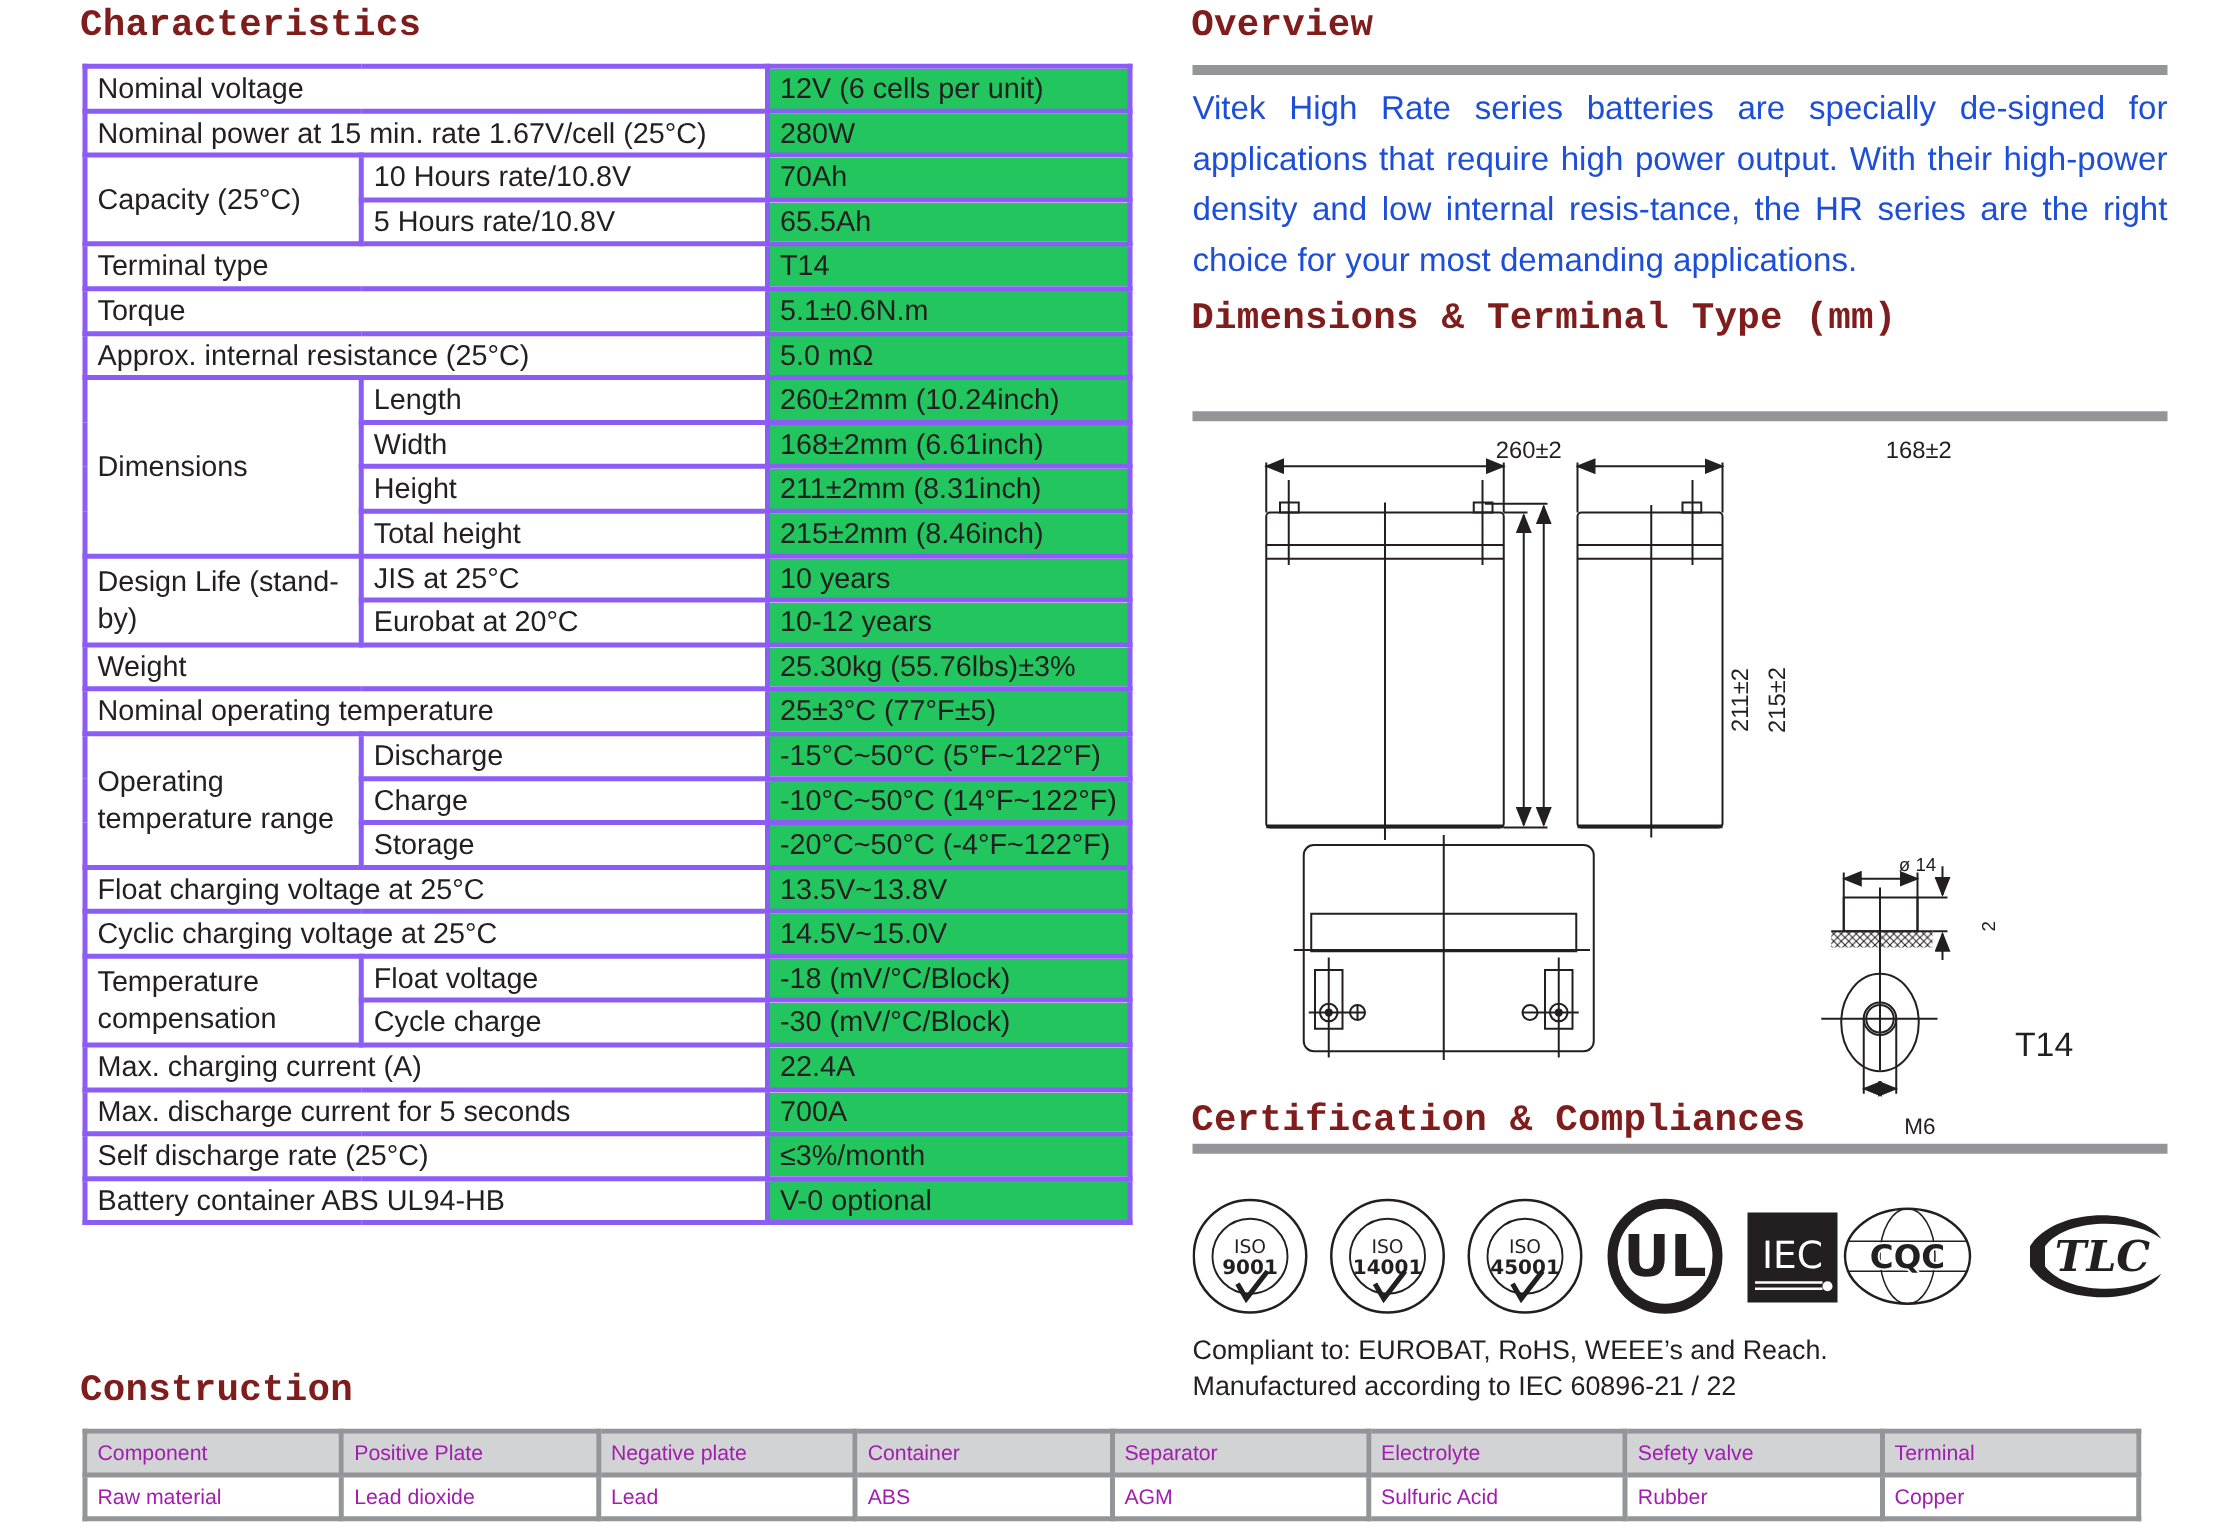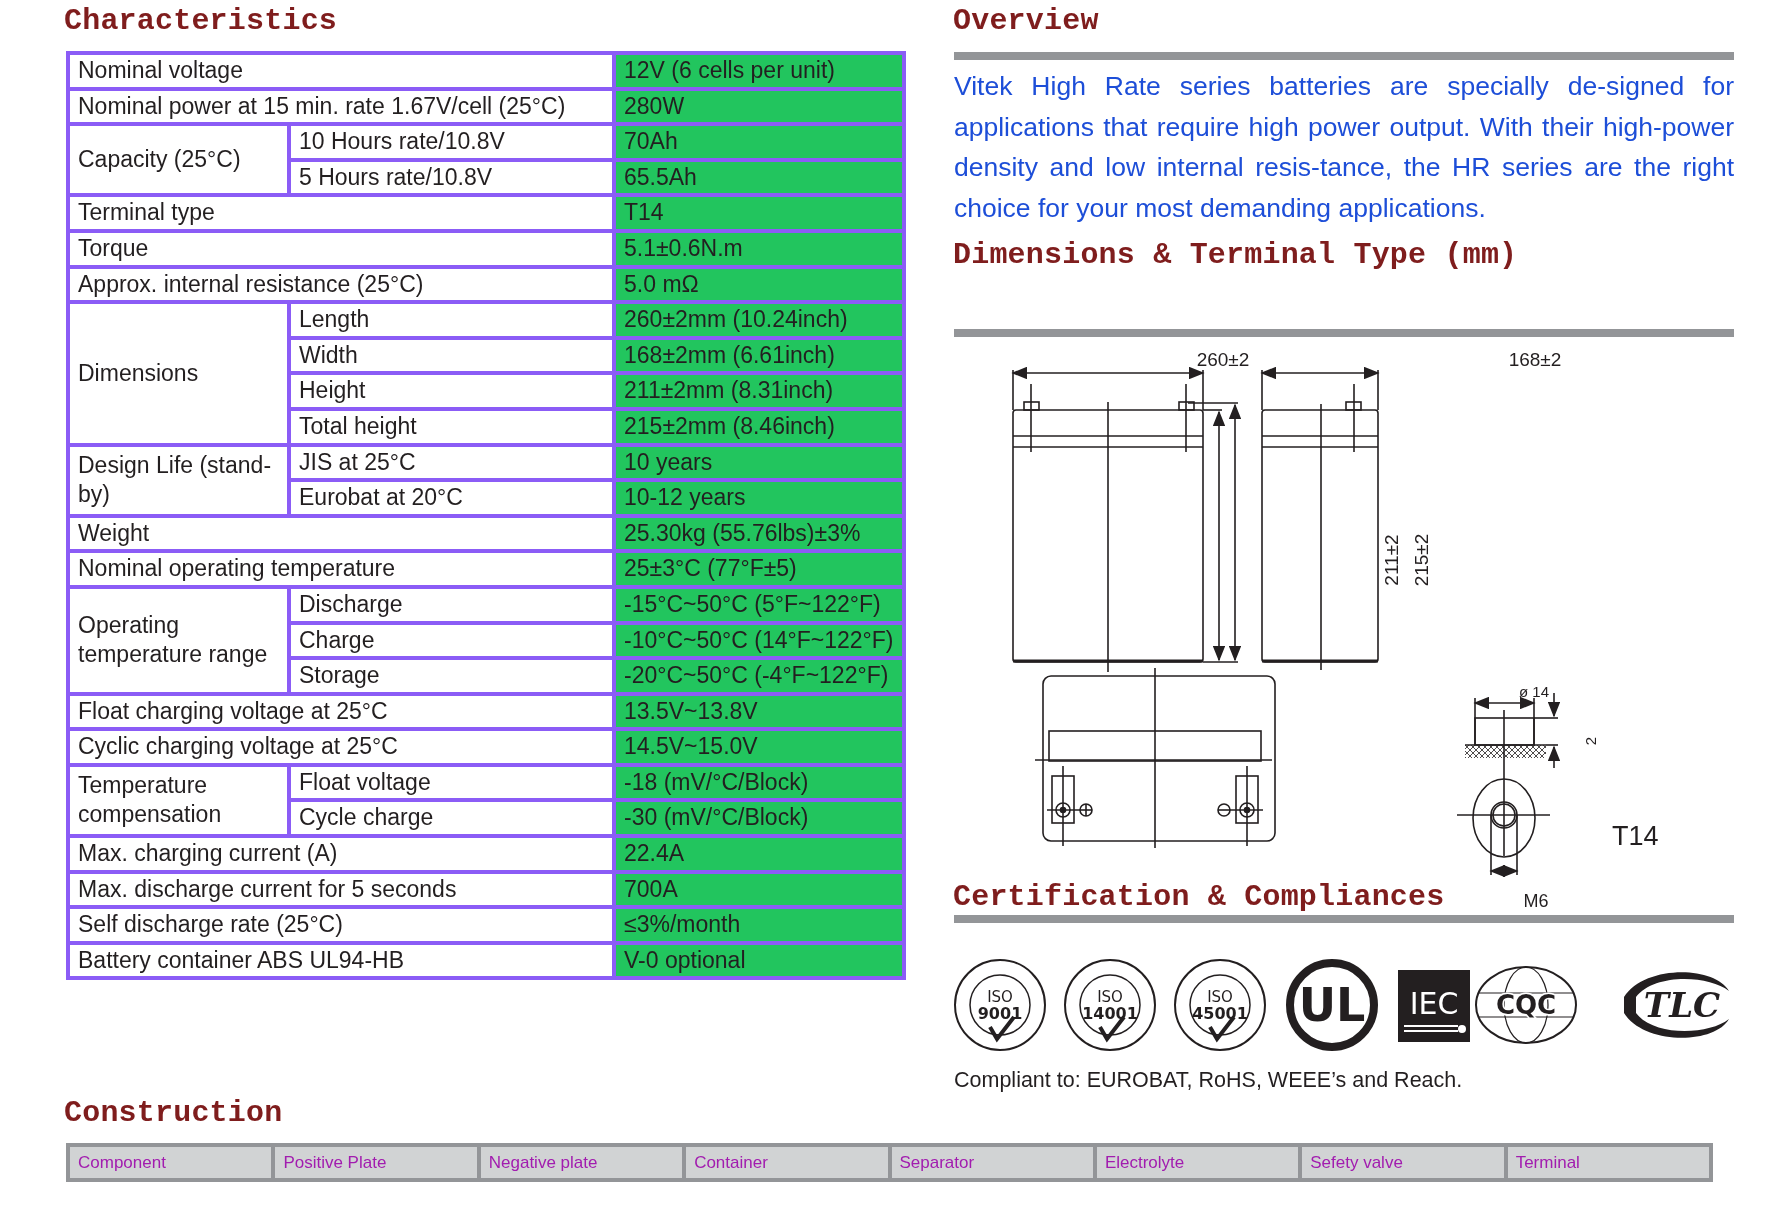--- a/index.html
+++ b/index.html
@@ -319,29 +319,40 @@
 
     <g transform="translate(720,50)">
       <path d="M55,-14 C40,-40 -30,-40 -50,-8 L-50,8 C-30,40 40,40 55,14 C35,30 -20,32 -38,8 L-38,-8 C-20,-32 35,-30 55,-14 z" fill="#231f20"></path>
       <text x="8" y="12" font-size="34" font-weight="bold" font-style="italic" font-family="'DejaVu Serif', serif" text-anchor="middle">TLC</text>
     </g>
   </g>
 </svg>
 
 <p class="compliance">
   <span>Compliant to: EUROBAT, RoHS, WEEE’s and Reach.</span><br>
+  <span>Manufactured according to IEC 60896-21 / 22</span>
 </p>
 
 <h2 class="h-red" style="left:64px; top:1096px;">Construction</h2>
 <table class="cons">
   <tbody>
       <tr class="head">
     <td>Component</td>
     <td>Positive Plate</td>
     <td>Negative plate</td>
     <td>Container</td>
     <td>Separator</td>
     <td>Electrolyte</td>
     <td>Sefety valve</td>
     <td>Terminal</td>
   </tr>
+  <tr>
+    <td>Raw material</td>
+    <td>Lead dioxide</td>
+    <td>Lead</td>
+    <td>ABS</td>
+    <td>AGM</td>
+    <td>Sulfuric Acid</td>
+    <td>Rubber</td>
+    <td>Copper</td>
+  </tr>
 </tbody>
   </table>
 
 </body></html>

